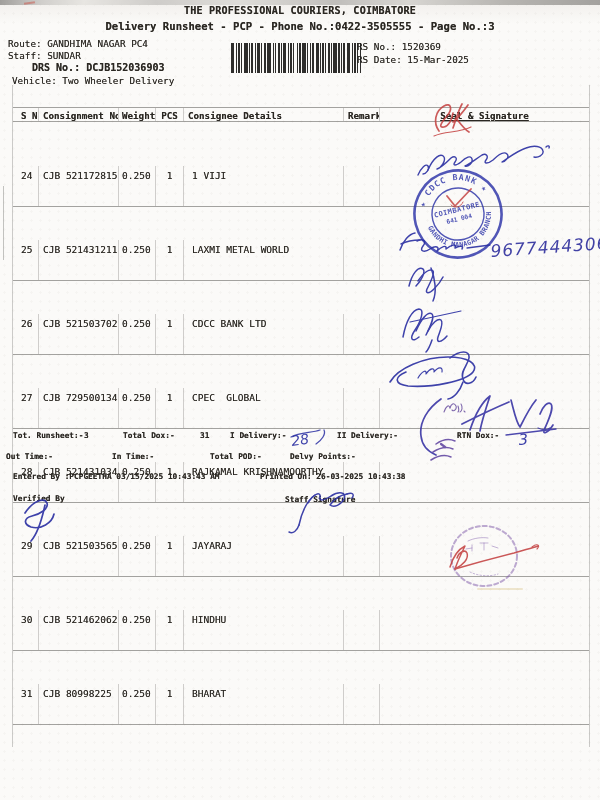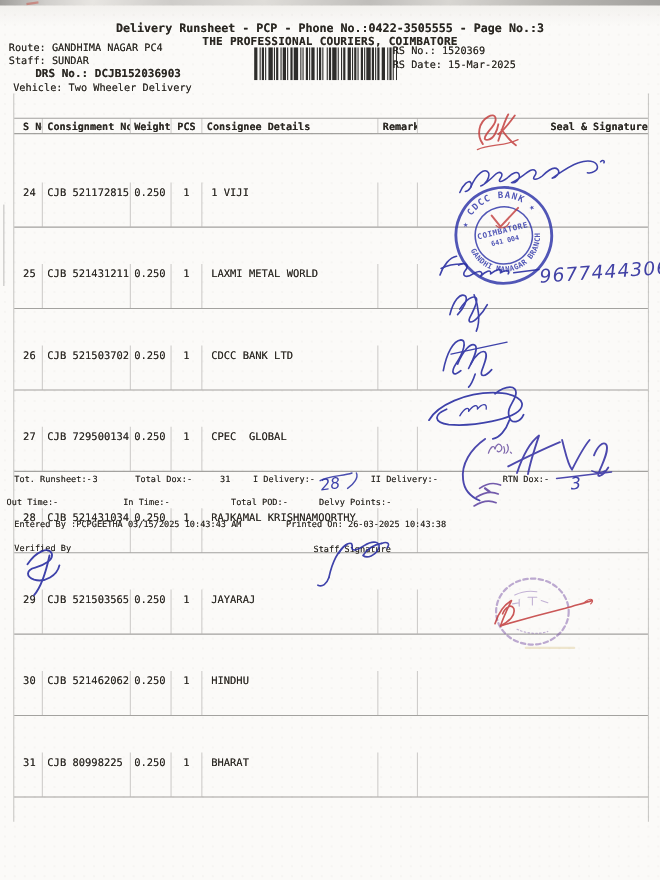--- a/index.html
+++ b/index.html
@@ -24,21 +24,21 @@
   
   .scan-band{
     left:0;top:0;width:600px;height:5px;opacity:.8;
     background:linear-gradient(90deg,#8d8b88 0%,#c9c7c4 7%,#e6e4e0 14%,#c6c4c1 26%,#dbd9d5 40%,#b4b2af 56%,#d2d0cc 68%,#a9a7a3 84%,#908e8b 100%);
     filter:blur(.4px);
   }
   .edge-line{left:3px;top:186px;width:1px;height:74px;background:rgba(90,88,85,.35);}
   .streak{left:477px;top:588px;width:46px;height:2px;background:rgba(205,175,95,.28);border-radius:2px;}
   .red-dash{left:24px;top:2px;width:11px;height:2px;background:rgba(205,70,60,.45);transform:rotate(-8deg);}
   
-  .company{left:0;top:5px;width:600px;text-align:center;font-size:10.1px;letter-spacing:.2px;margin-top:28px;}
+  .company{left:0;top:5px;width:600px;text-align:center;font-size:10.1px;letter-spacing:.2px;}
   .titleline{left:0;top:20px;width:600px;text-align:center;font-size:10.6px;}
   .route{left:8px;top:38px;font-size:9.3px;}
   .staff{left:8px;top:50px;font-size:9.3px;}
   .drs{left:8px;top:62px;font-size:10px;padding-left:24px;}
   .vehicle{left:12px;top:75px;font-size:9.3px;}
   .rsno{left:357px;top:41px;font-size:9.3px;}
   .rsdate{left:357px;top:54px;font-size:9.3px;text-align:center;}
   .barcode{left:231px;top:43px;}
   
   .runsheet-table{
@@ -58,24 +58,24 @@
   .cell{
     border-right:1px solid rgba(105,103,100,.3);
     padding:2px 0 0 4px;overflow:hidden;box-sizing:border-box;
     text-shadow:0 0 .5px rgba(45,40,34,.65);white-space:pre;
   }
   .cell:last-child{border-right:none;}
   .c-sno{padding-left:8px;}
   .c-weight{padding-left:3px;}
   .c-pcs{text-align:center;padding-left:0;}
   .c-consignee{padding-left:8px;}
-  .c-seal{text-align:right;padding-left:0;}
+  .c-seal{text-align:center;padding-left:0;text-decoration:underline;}
   .tbody-row .cell{padding-top:4px;}
   
-  .fline{font-size:7.8px;font-weight:normal;}
+  .fline{font-size:7.8px;font-weight:bold;}
   
   .ink{left:0;top:0;pointer-events:none;}
 </style>
 </head>
 <body>
 
 <div class="abs scan-band"></div>
 <div class="abs edge-line"></div>
 <div class="abs streak"></div>
 <div class="abs red-dash"></div>

